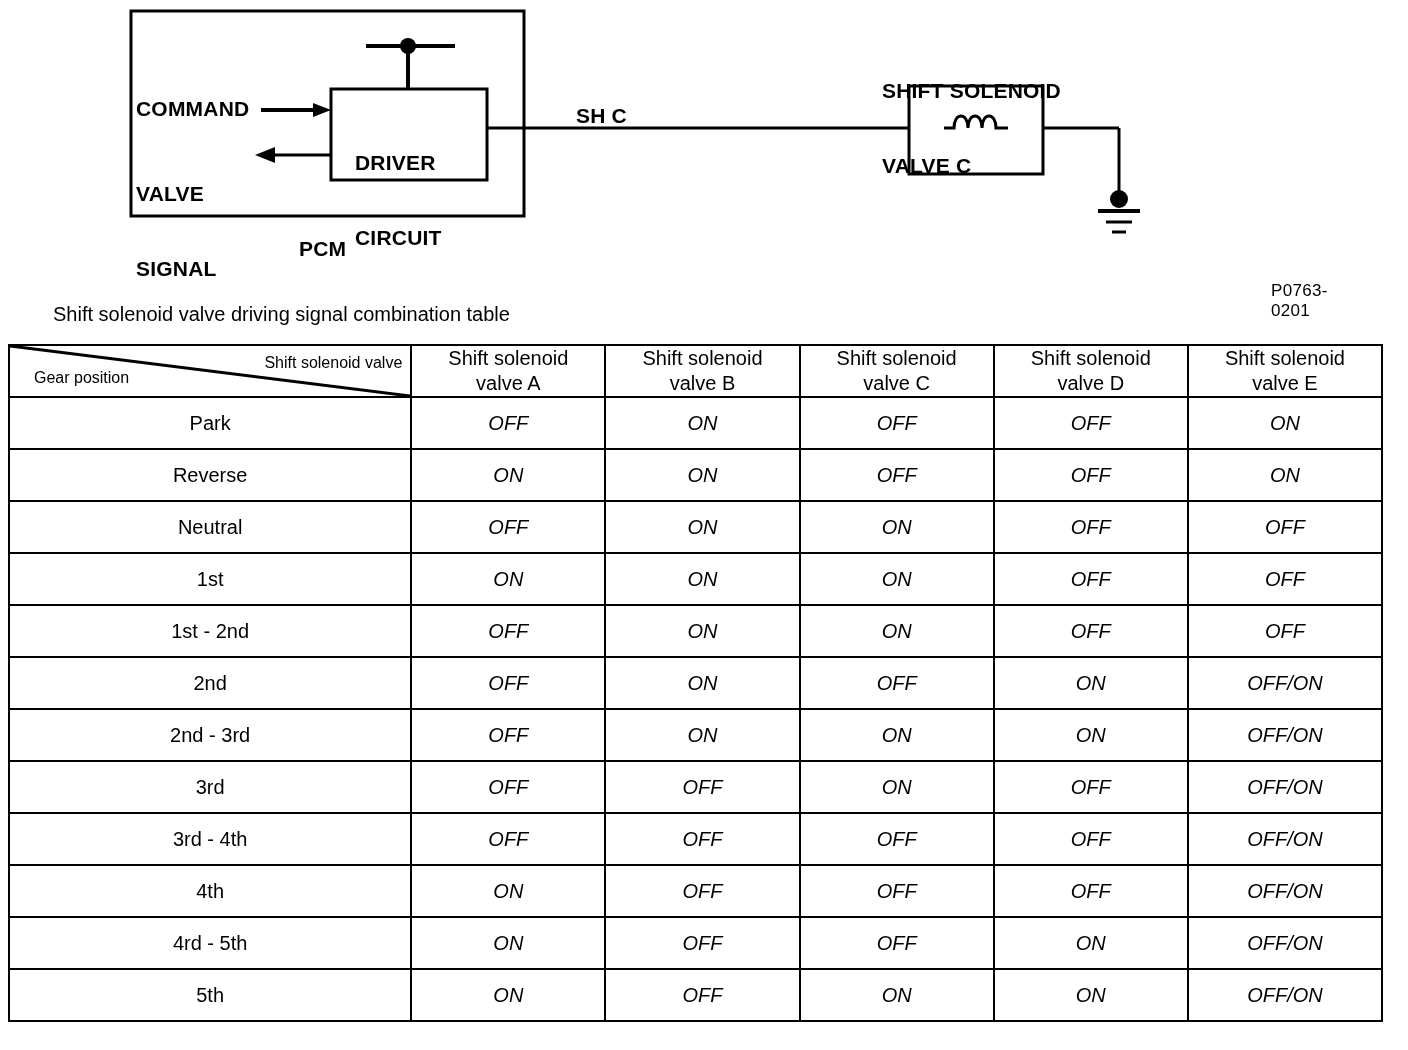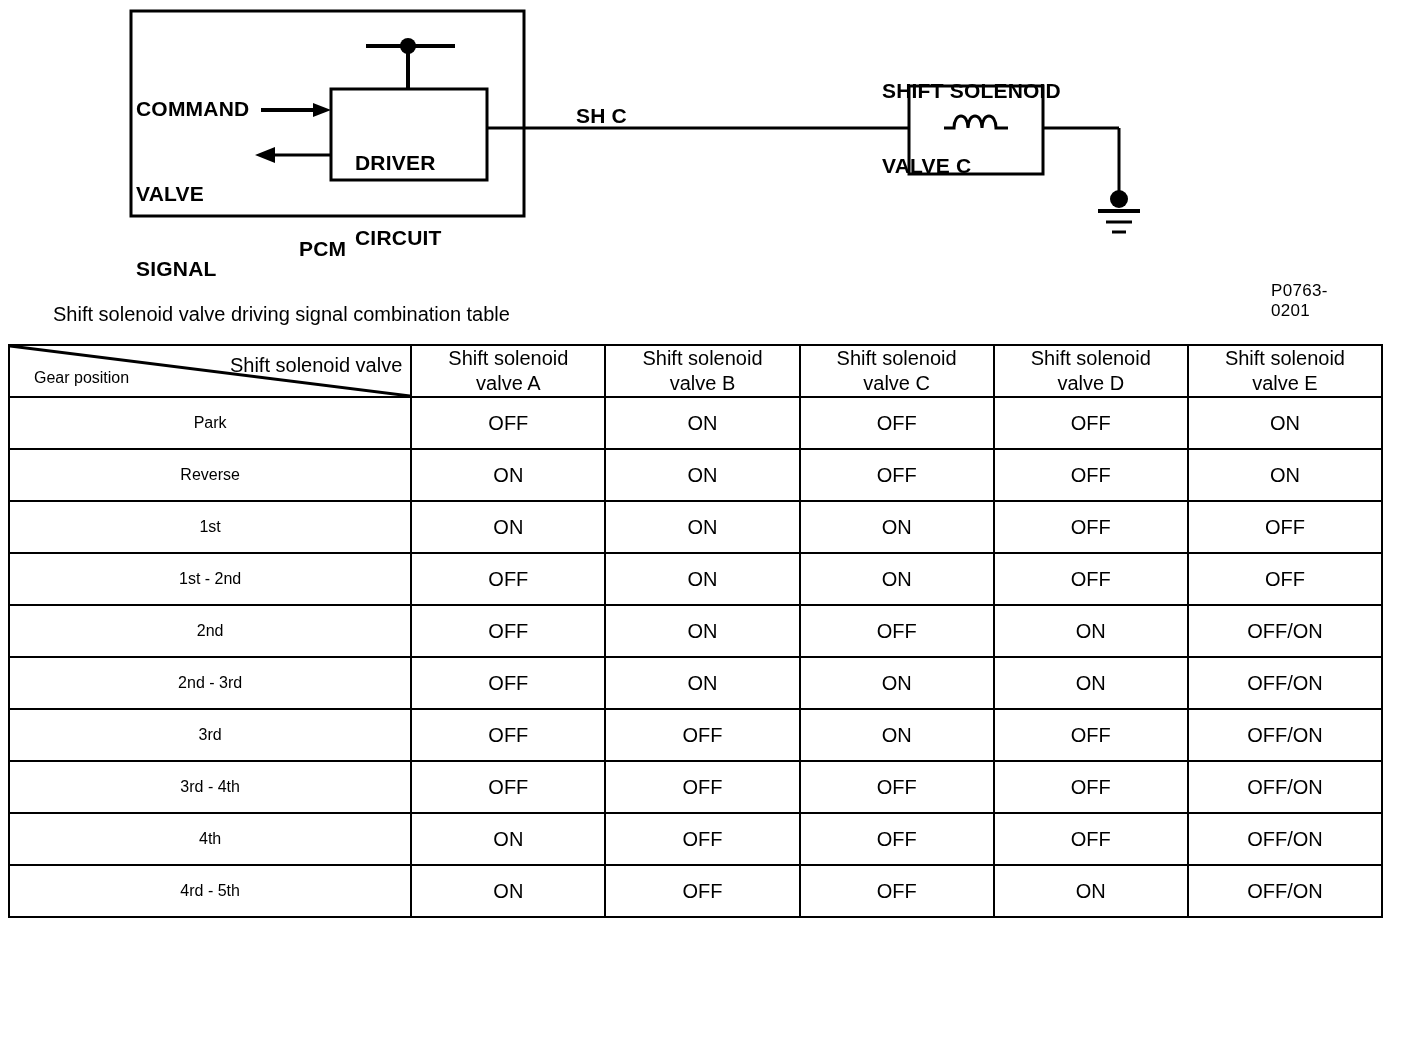--- a/index.html
+++ b/index.html
@@ -97,39 +97,39 @@
   }
   #corner-diagonal {
     position: absolute;
     left: 0; top: 0;
     width: 100%; height: 100%;
   }
   #corner-col-label {
     position: absolute;
     right: 8px;
     top: 8px;
-    font-size: 20px;
+    font-size: 16px;
     white-space: nowrap;
   }
   #corner-row-label {
     position: absolute;
     left: 24px;
     bottom: 9px;
     font-size: 16px;
     white-space: nowrap;
   }
   .valve-header {
     height: 100px;
     line-height: 25px;
   }
   .valve-header span {
     display: block;
   }
-  .gear-cell { font-size: 16px; }
-  .val-cell  { font-size: 20px; }
+  .gear-cell { font-size: 20px; }
+  .val-cell  { font-size: 20px; font-style: italic; }
 </style>
 </head>
 <body>
 
 <div id="circuit-diagram">
 
   <svg id="circuit-svg" width="1408" height="330" viewBox="0 0 1408 330">
 
     <rect x="131" y="11" width="393" height="205" fill="none" stroke="#000" stroke-width="3"></rect>
 
@@ -238,20 +238,28 @@
         </tr>
         <tr>
           <td class="gear-cell">Reverse</td>
           <td class="val-cell">ON</td>
           <td class="val-cell">ON</td>
           <td class="val-cell">OFF</td>
           <td class="val-cell">OFF</td>
           <td class="val-cell">ON</td>
         </tr>
         <tr>
+          <td class="gear-cell">Neutral</td>
+          <td class="val-cell">OFF</td>
+          <td class="val-cell">ON</td>
+          <td class="val-cell">ON</td>
+          <td class="val-cell">OFF</td>
+          <td class="val-cell">OFF</td>
+        </tr>
+        <tr>
           <td class="gear-cell">1st</td>
           <td class="val-cell">ON</td>
           <td class="val-cell">ON</td>
           <td class="val-cell">ON</td>
           <td class="val-cell">OFF</td>
           <td class="val-cell">OFF</td>
         </tr>
         <tr>
           <td class="gear-cell">1st - 2nd</td>
           <td class="val-cell">OFF</td>
@@ -298,18 +306,26 @@
           <td class="val-cell">OFF</td>
           <td class="val-cell">OFF</td>
           <td class="val-cell">OFF</td>
           <td class="val-cell">OFF/ON</td>
         </tr>
         <tr>
           <td class="gear-cell">4rd - 5th</td>
           <td class="val-cell">ON</td>
           <td class="val-cell">OFF</td>
           <td class="val-cell">OFF</td>
+          <td class="val-cell">ON</td>
+          <td class="val-cell">OFF/ON</td>
+        </tr>
+        <tr>
+          <td class="gear-cell">5th</td>
+          <td class="val-cell">ON</td>
+          <td class="val-cell">OFF</td>
+          <td class="val-cell">ON</td>
           <td class="val-cell">ON</td>
           <td class="val-cell">OFF/ON</td>
         </tr>
       </tbody>
   </table>
 </div>
 
 </body></html>

